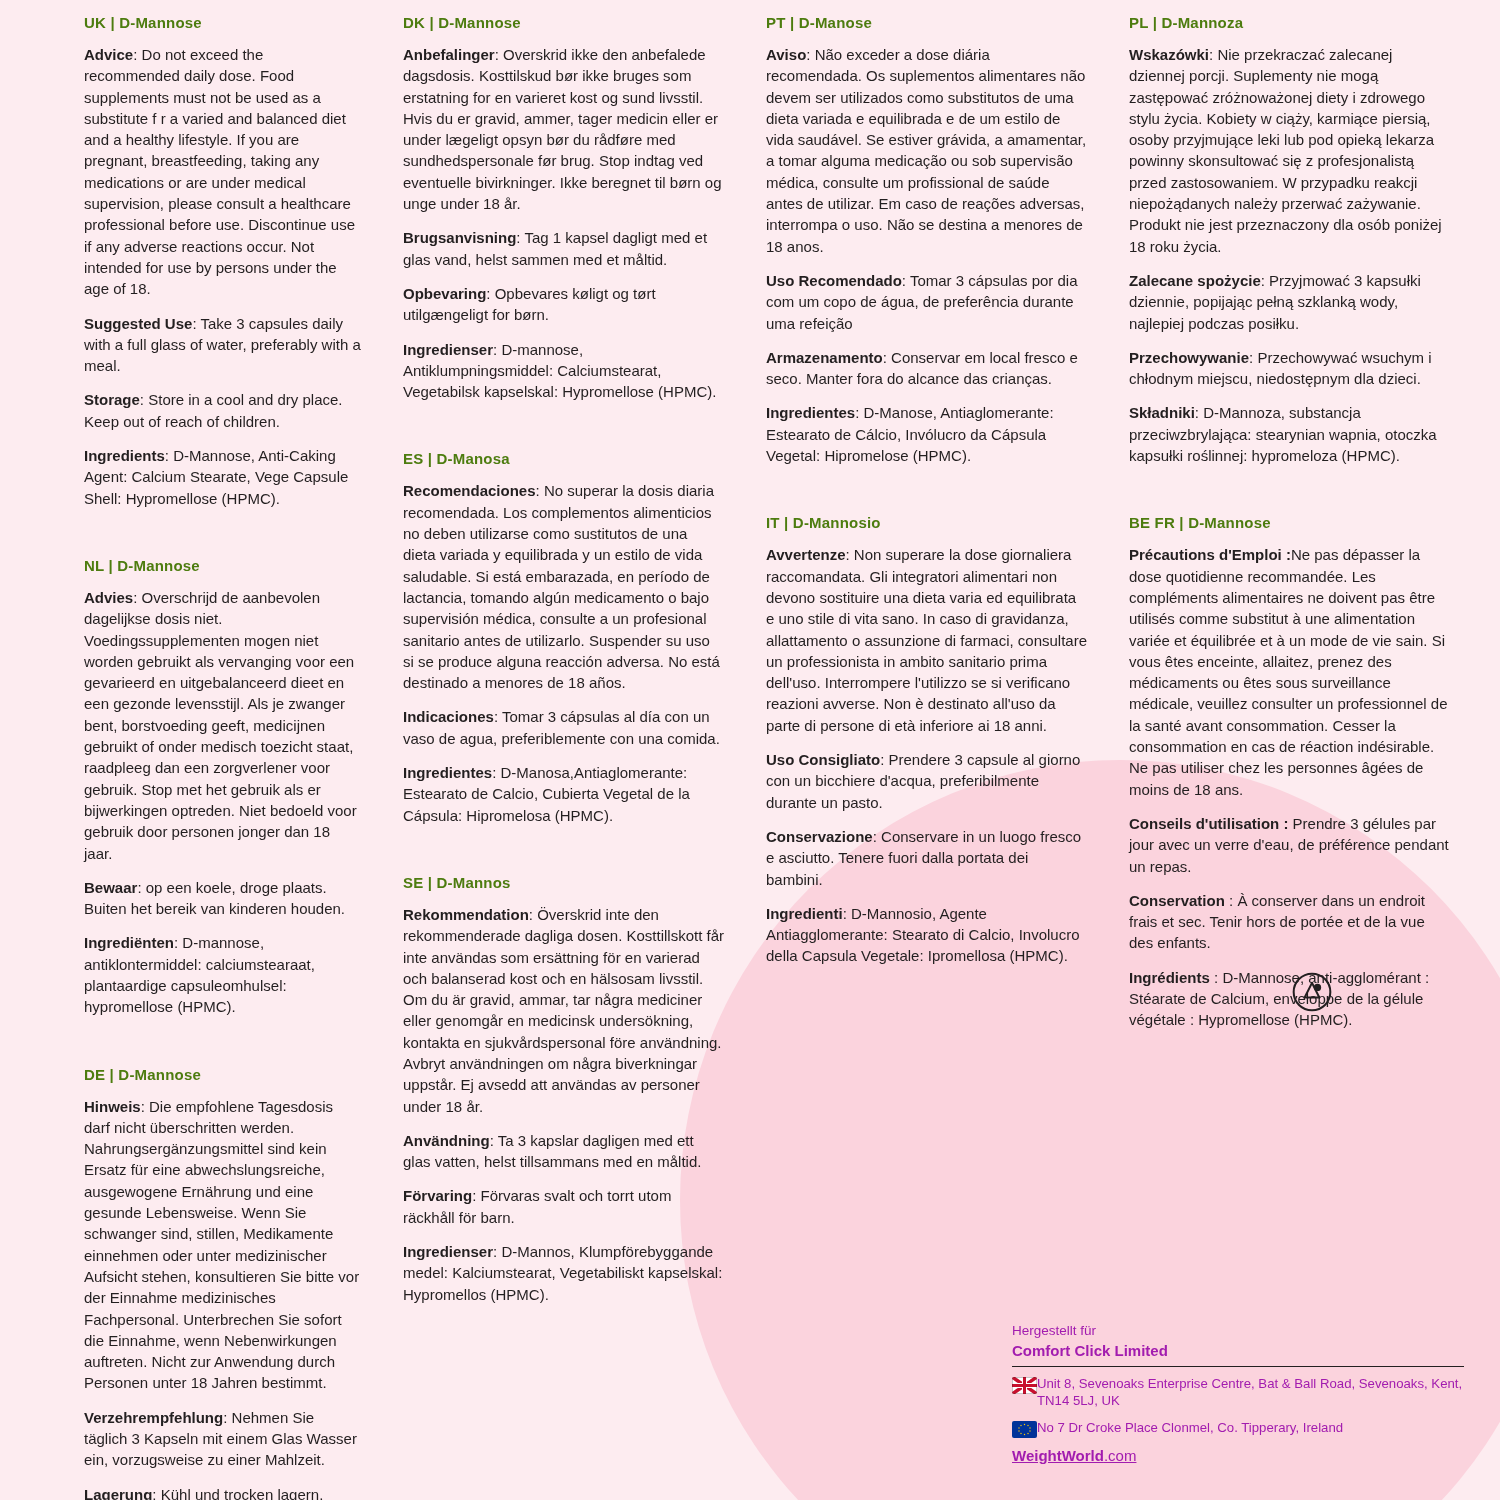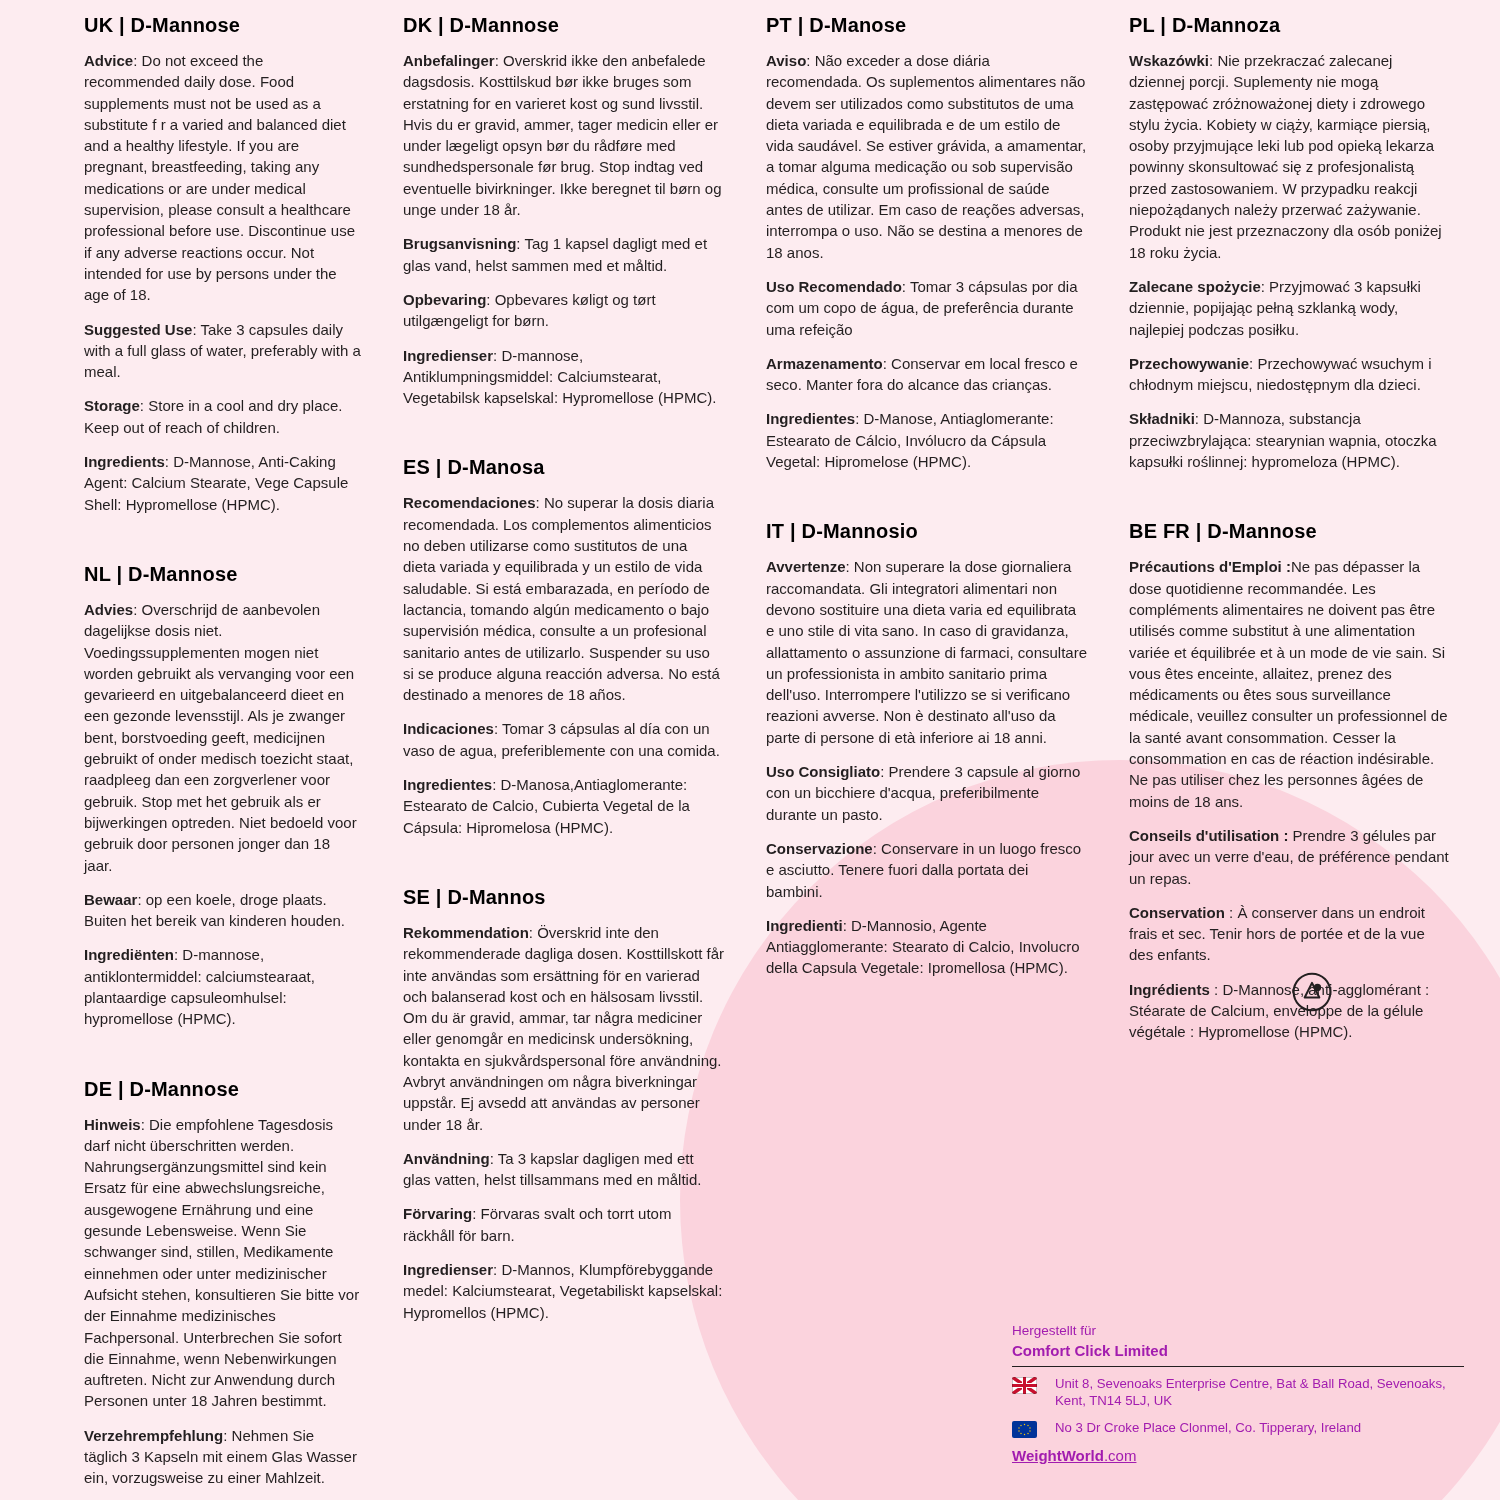--- a/index.html
+++ b/index.html
@@ -38,25 +38,25 @@
   .col {
     width: 25%;
     padding: 0 26px 0 0;
   }
   .col.c1 { padding-left: 60px; }
   .col.c2 { padding-left: 16px; }
   .col.c3 { padding-left: 16px; }
   .col.c4 { padding-left: 16px; }
   .block { margin-bottom: 26px; }
   .block-title {
-    font-size: 20px;
+    font-size: 15px;
     font-weight: bold;
     letter-spacing: .2px;
     margin: 0 0 13px 0;
-    color: #000000;
+    color: #4d7c0f;
   }
   .para {
     font-size: 15px;
     line-height: 1.42;
     margin: 0 0 13px 0;
     color: #231f20;
   }
   .para b { font-weight: bold; }
   .para:last-child { margin-bottom: 0; }
   .gap-xl { margin-top: 48px; }
@@ -66,21 +66,21 @@
     position: absolute;
     z-index: 3;
     right: 36px;
     bottom: 36px;
     width: 452px;
     color: #a21caf;
   }
   .mfr-top { font-size: 13.5px; line-height: 1.35; }
   .mfr-company { font-size: 15px; font-weight: bold; margin-top: 1px; }
   .mfr-hr { border-top: 1px solid #231f20; margin: 7px 0 8px 0; }
-  .addr-row { display: flex; align-items: flex-start; gap: 18px; margin-bottom: 9px; }
+  .addr-row { display: flex; align-items: flex-start; gap: 0; margin-bottom: 9px; }
   .addr-text { font-size: 13.2px; line-height: 1.34; }
   .flag { width: 25px; height: 17px; flex: 0 0 25px; margin-top: 2px; border-radius: 2px; overflow: hidden; }
   .brand { font-size: 15px; margin-top: 2px; text-decoration: underline; }
   .brand b { font-weight: bold; }
 
   .logo-mark {
     position: absolute;
     z-index: 3;
     right: 166px;
     top: 970px;
@@ -221,18 +221,18 @@
             <circle cx="36" cy="20" r="1.4"></circle>
               <circle cx="32" cy="25" r="1.4"></circle>
               <circle cx="25" cy="27" r="1.4"></circle>
             <circle cx="18" cy="25" r="1.4"></circle>
               <circle cx="14" cy="20" r="1.4"></circle>
               <circle cx="14" cy="14" r="1.4"></circle>
             <circle cx="18" cy="9" r="1.4"></circle>
           </g>
         </svg>
       </span>
-      <span class="addr-text">No 3 Dr Croke Place Clonmel, Co. Tipperary, Ireland</span>
+      <span class="addr-text">No 7 Dr Croke Place Clonmel, Co. Tipperary, Ireland</span>
     </div>
 
     <div class="brand"><b>WeightWorld</b><span>.com</span></div>
   </div>
 </div>
 
 </body></html>

